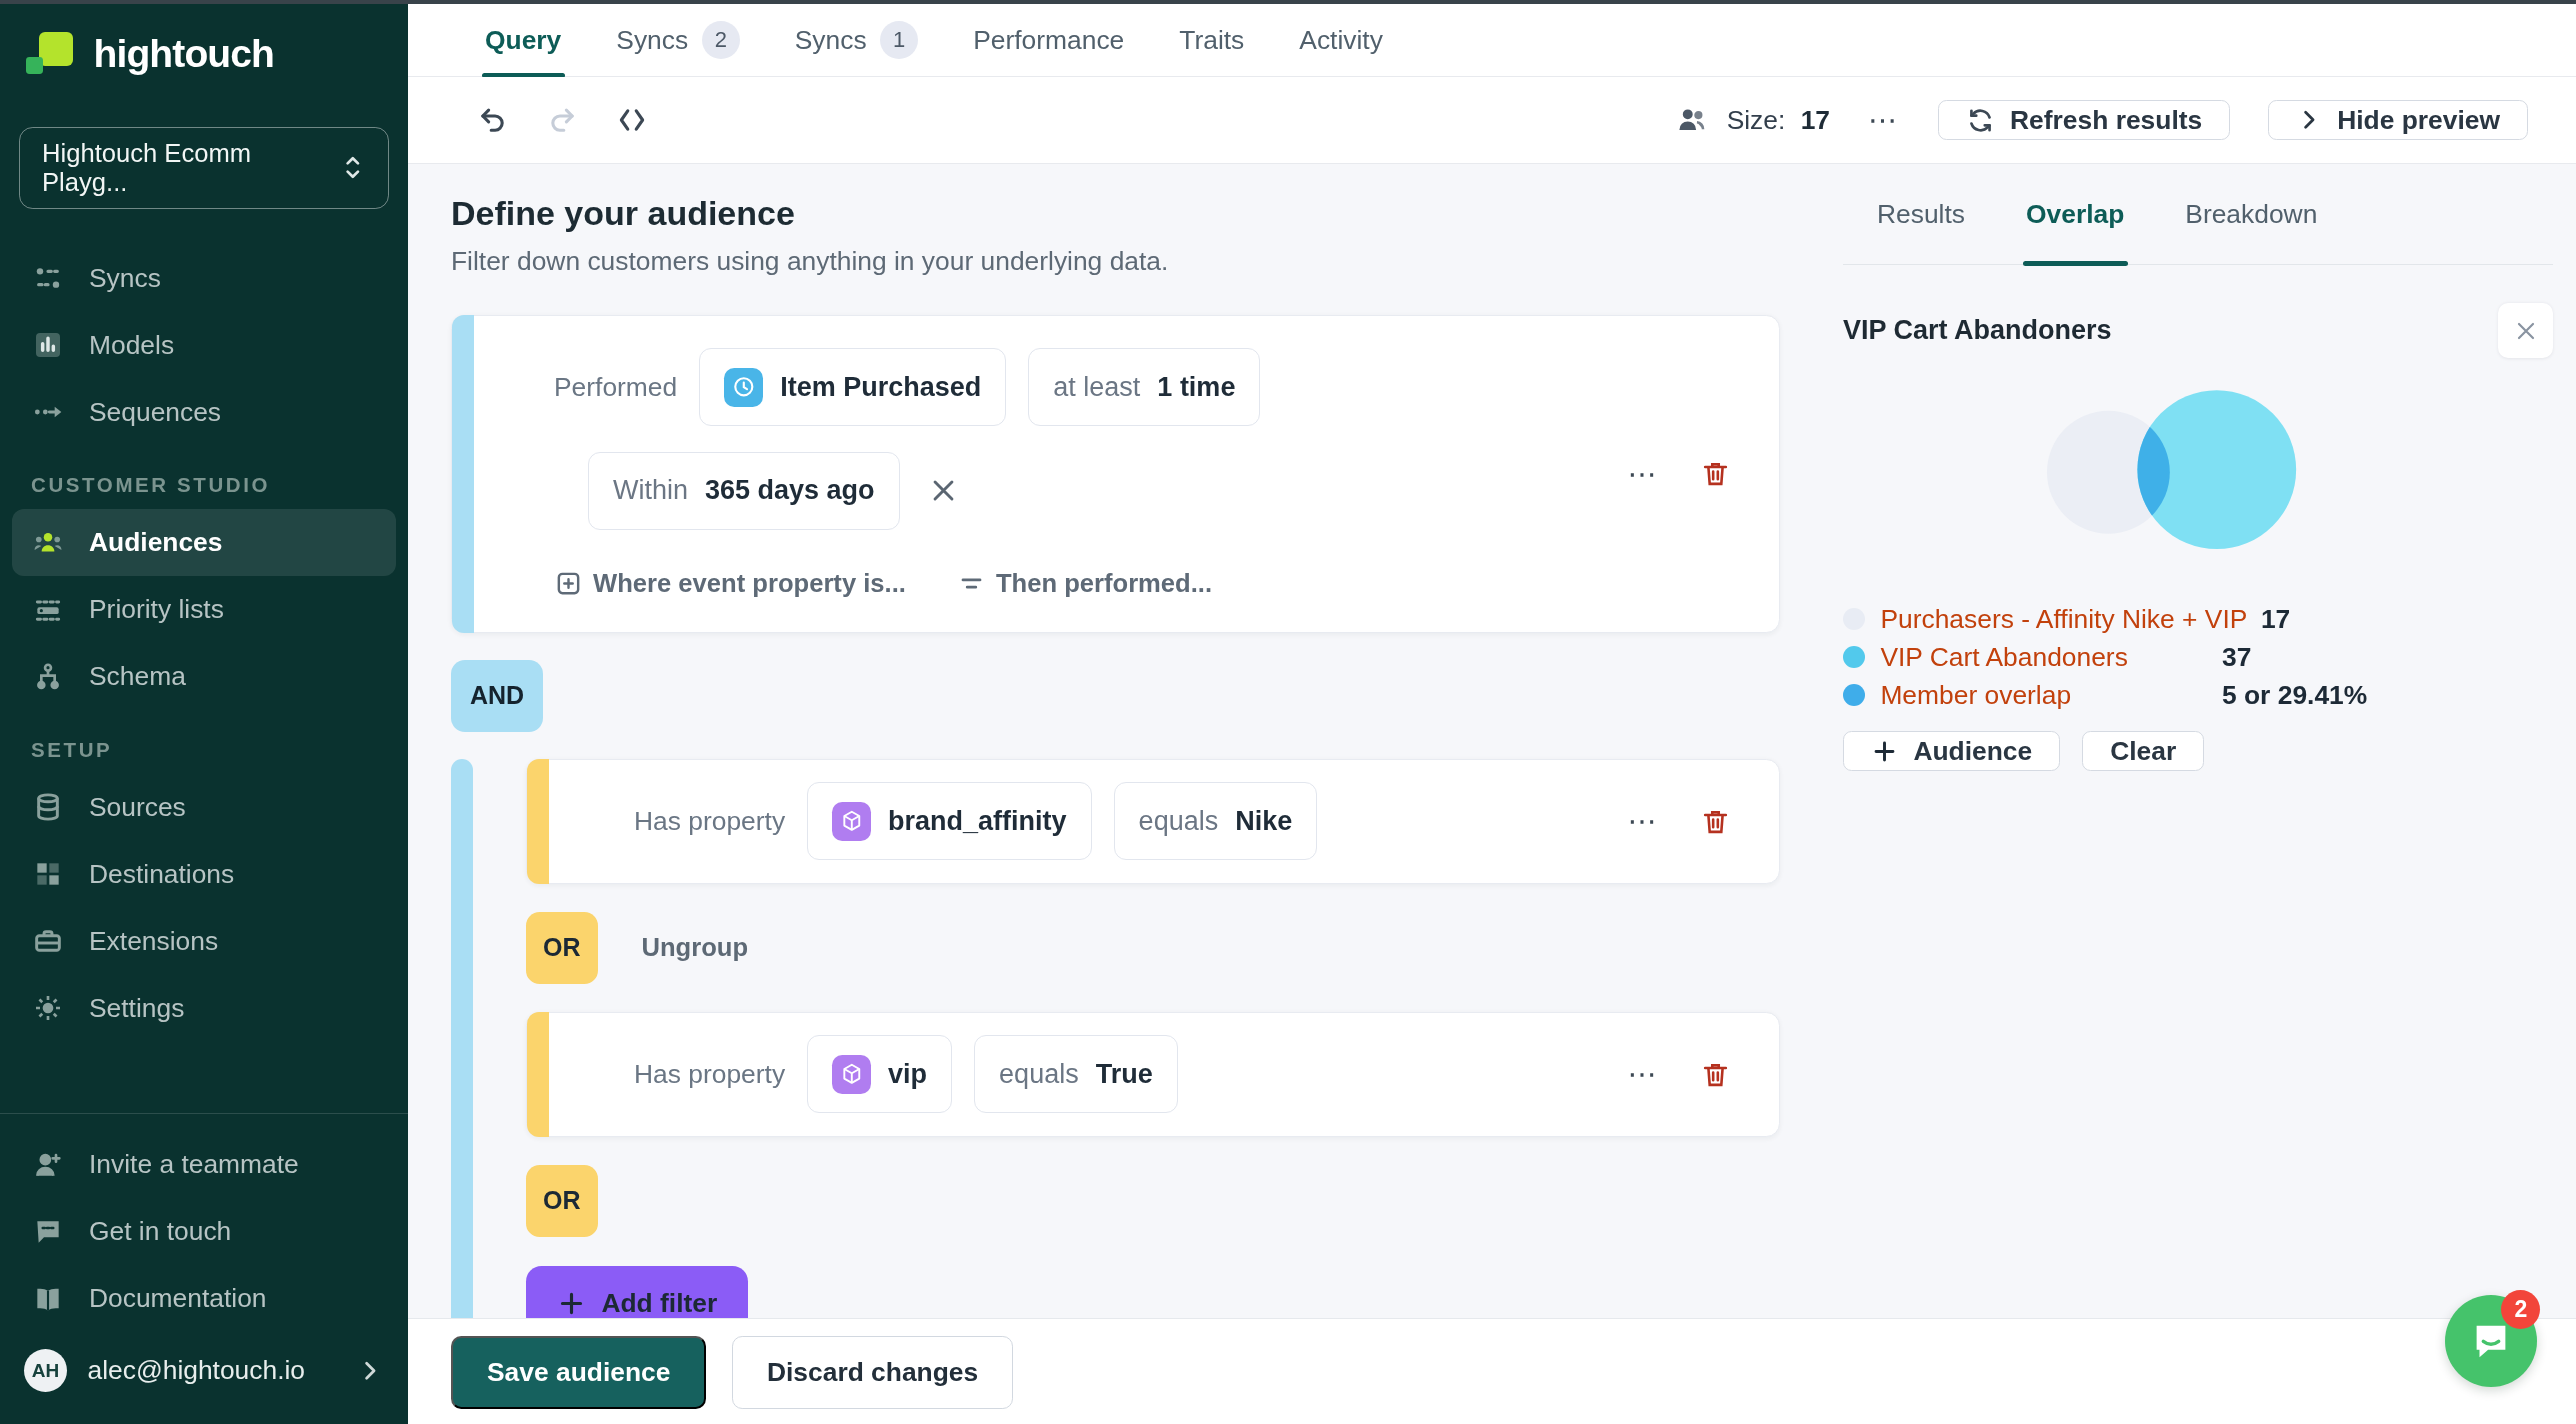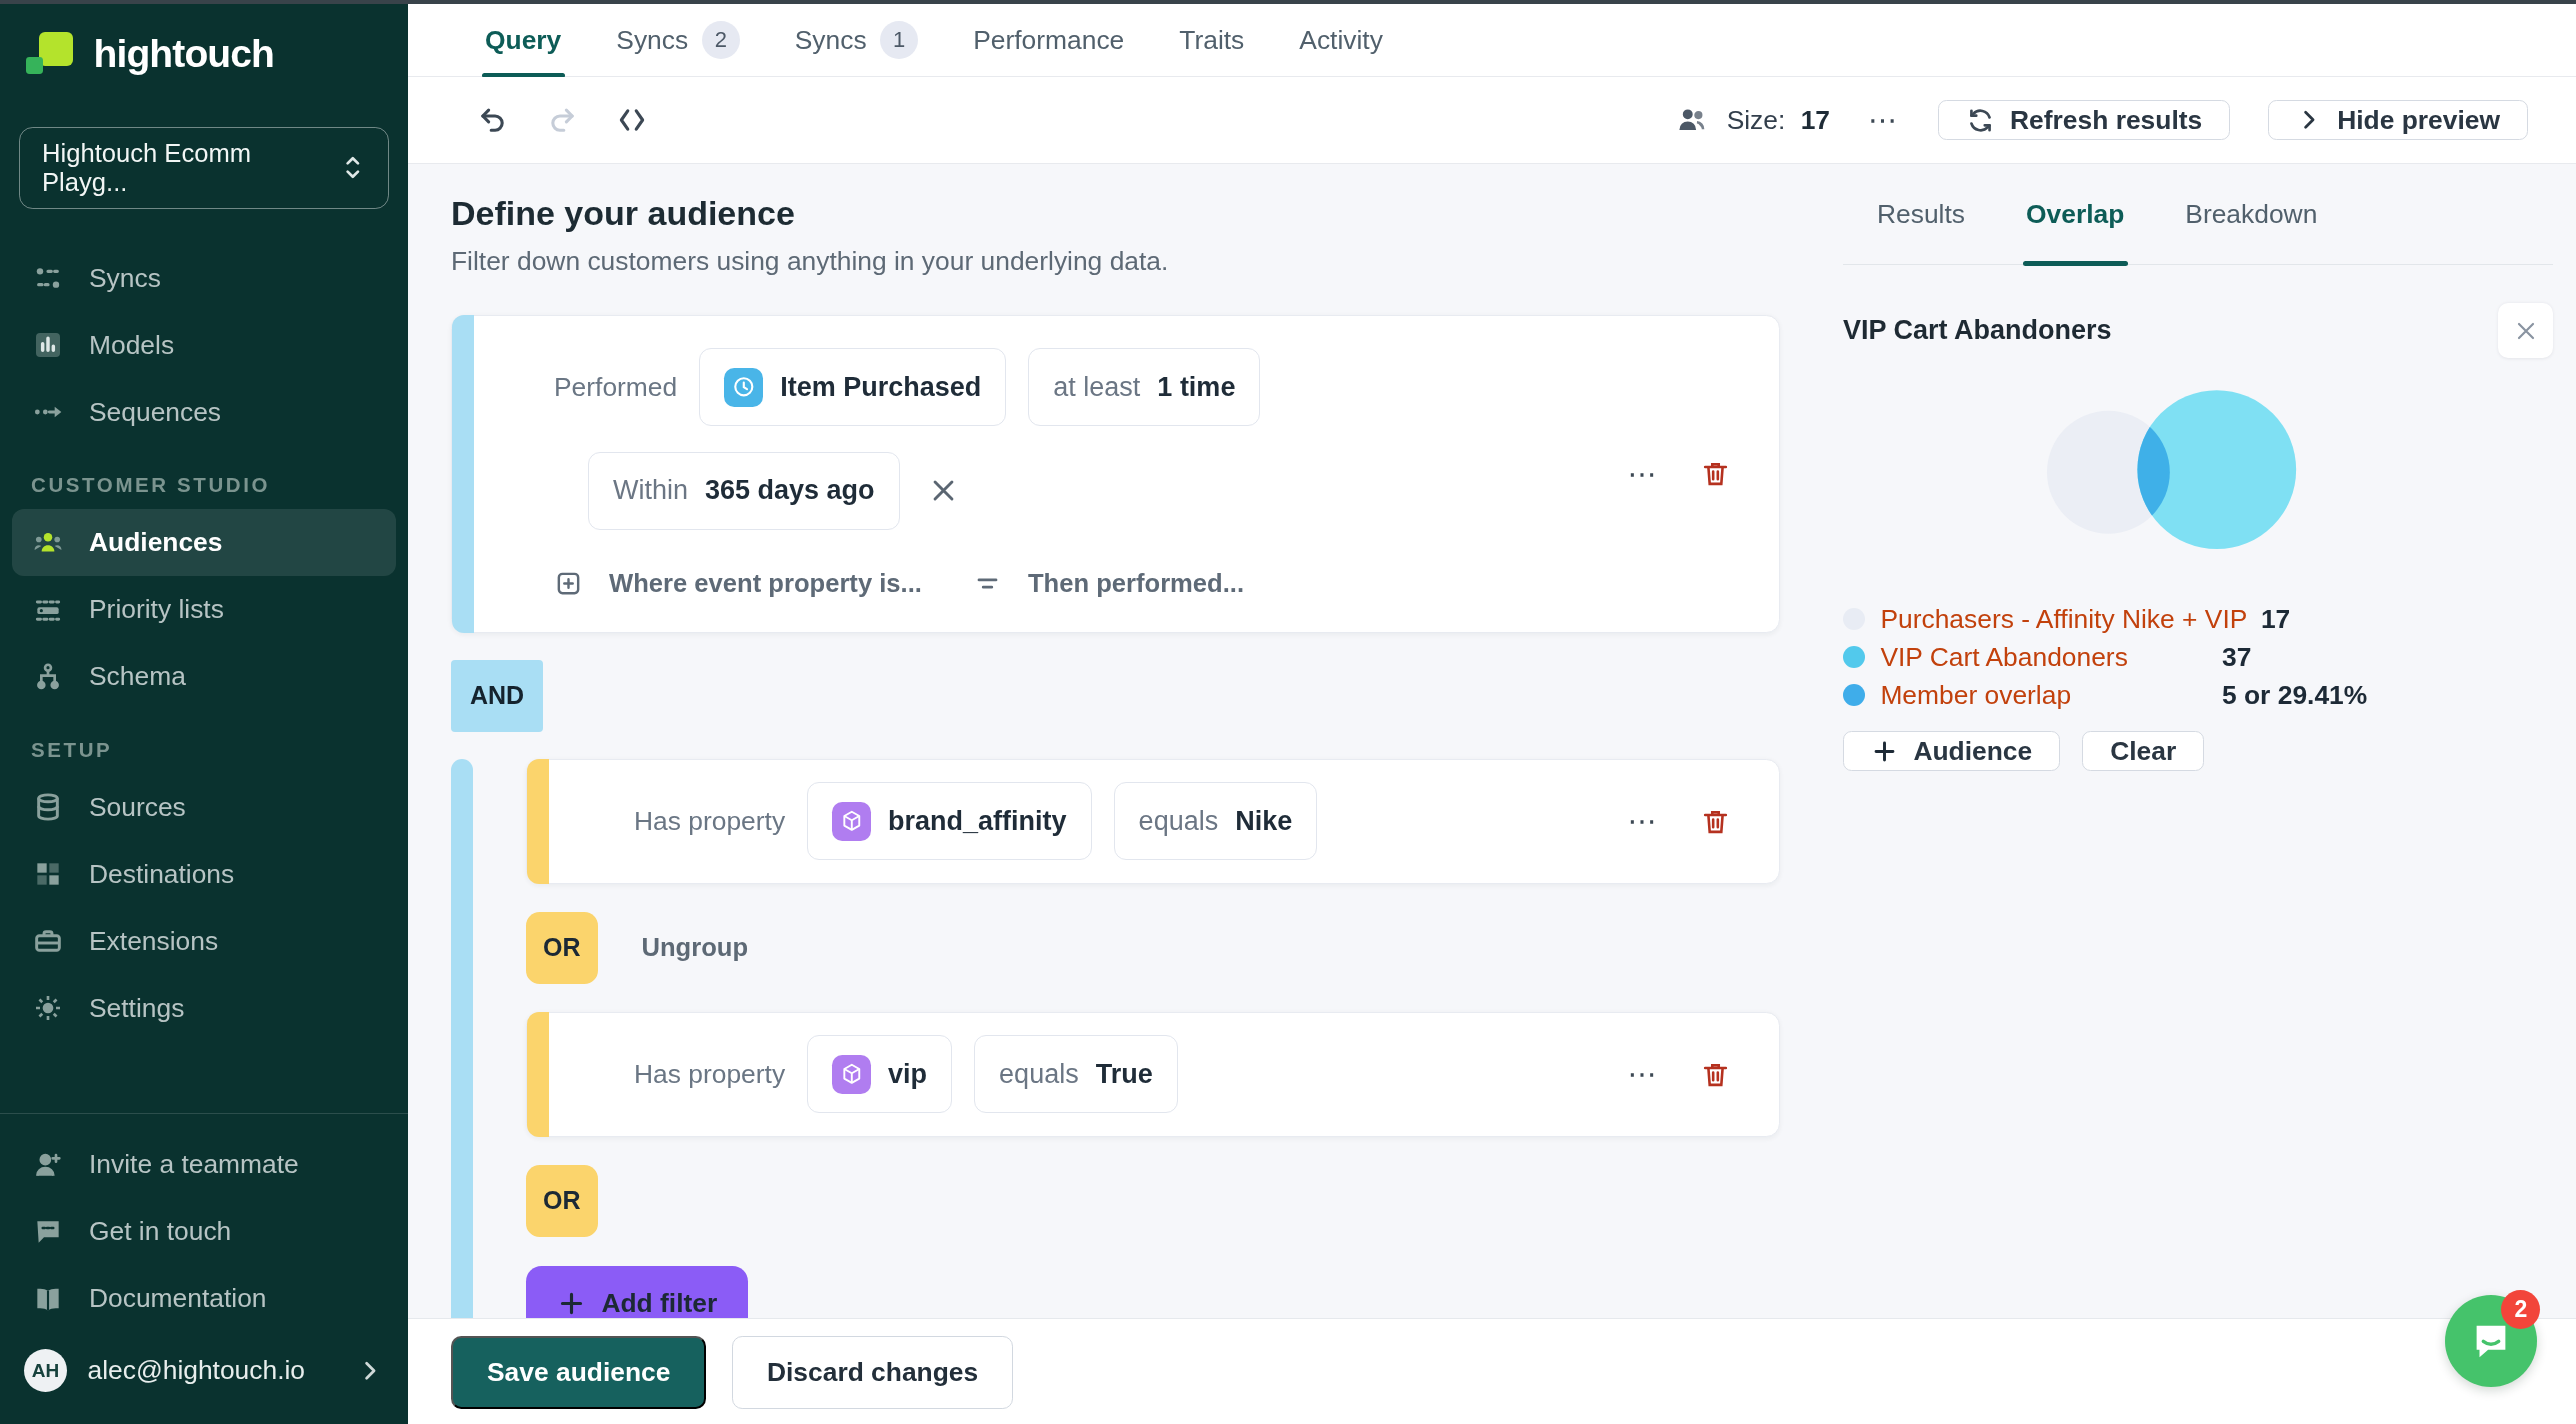--- a/index.html
+++ b/index.html
@@ -65,23 +65,23 @@
   .gray-label { color:#6a7684; font-size:26.4px; }
   .chip { display:inline-flex; align-items:center; gap:17px; height:78px; padding:0 24px; background:#fff; border:1.7px solid #e2e6ee; border-radius:12px; font-size:27px; color:#6b7684; cursor:pointer; }
   .chip b { color:#1f2c38; font-weight:700; }
   .chip-icon { width:39px; height:39px; border-radius:10.2px; display:flex; align-items:center; justify-content:center; color:#fff; flex:none; }
   .chip-icon.blue { background:#49b5e8; }
   .chip-icon.purple { background:#b07df0; }
   .x-btn { margin-left:29px; color:#5b6672; cursor:pointer; display:flex; }
   .card-controls { position:absolute; right:48px; top:50%; transform:translateY(-50%); display:flex; align-items:center; gap:41px; }
   .trash { color:#b5311f; cursor:pointer; display:flex; }
   .sub-actions { display:flex; gap:51px; margin-top:39px; }
-  .sub-action { display:flex; align-items:flex-start; gap:26px; color:#5e6a77; font-size:25.6px; font-weight:700; cursor:pointer; }
-
-  .and-badge { margin-top:27px; display:inline-flex; align-items:center; justify-content:center; height:72px; padding:0 19px; border-radius:4px; background:#a9def4; color:#15232e; font-size:25px; font-weight:700; }
+  .sub-action { display:flex; align-items:flex-start; gap:10px; color:#5e6a77; font-size:25.6px; font-weight:700; cursor:pointer; }
+
+  .and-badge { margin-top:27px; display:inline-flex; align-items:center; justify-content:center; height:72px; padding:0 19px; border-radius:14px; background:#a9def4; color:#15232e; font-size:25px; font-weight:700; }
   .group { position:relative; margin-top:27px; padding-left:75px; width:1329px; }
   .group-strip { position:absolute; left:0; top:0; bottom:0; width:22px; border-radius:11px; background:#a9def4; }
   .prop-card { height:125px; display:flex; align-items:center; padding-left:107px; }
   .prop-card .gray-label { margin-right:22px; }
   .prop-card .chip + .chip { margin-left:22px; }
   .or-row { display:flex; align-items:center; gap:44px; margin:28px 0; }
   .or-badge { display:inline-flex; align-items:center; justify-content:center; height:72px; padding:0 17px; border-radius:13.6px; background:#fbd46c; color:#1c2935; font-size:25px; font-weight:700; }
   .ungroup { color:#5d6975; font-size:25.6px; font-weight:700; cursor:pointer; }
   .add-filter { display:inline-flex; align-items:center; gap:15.4px; height:75px; padding:0 31px; background:#8b5cf6; border-radius:15.4px; color:#1c2935; font-size:26.4px; font-weight:700; cursor:pointer; margin-top:0.9px; }
 

